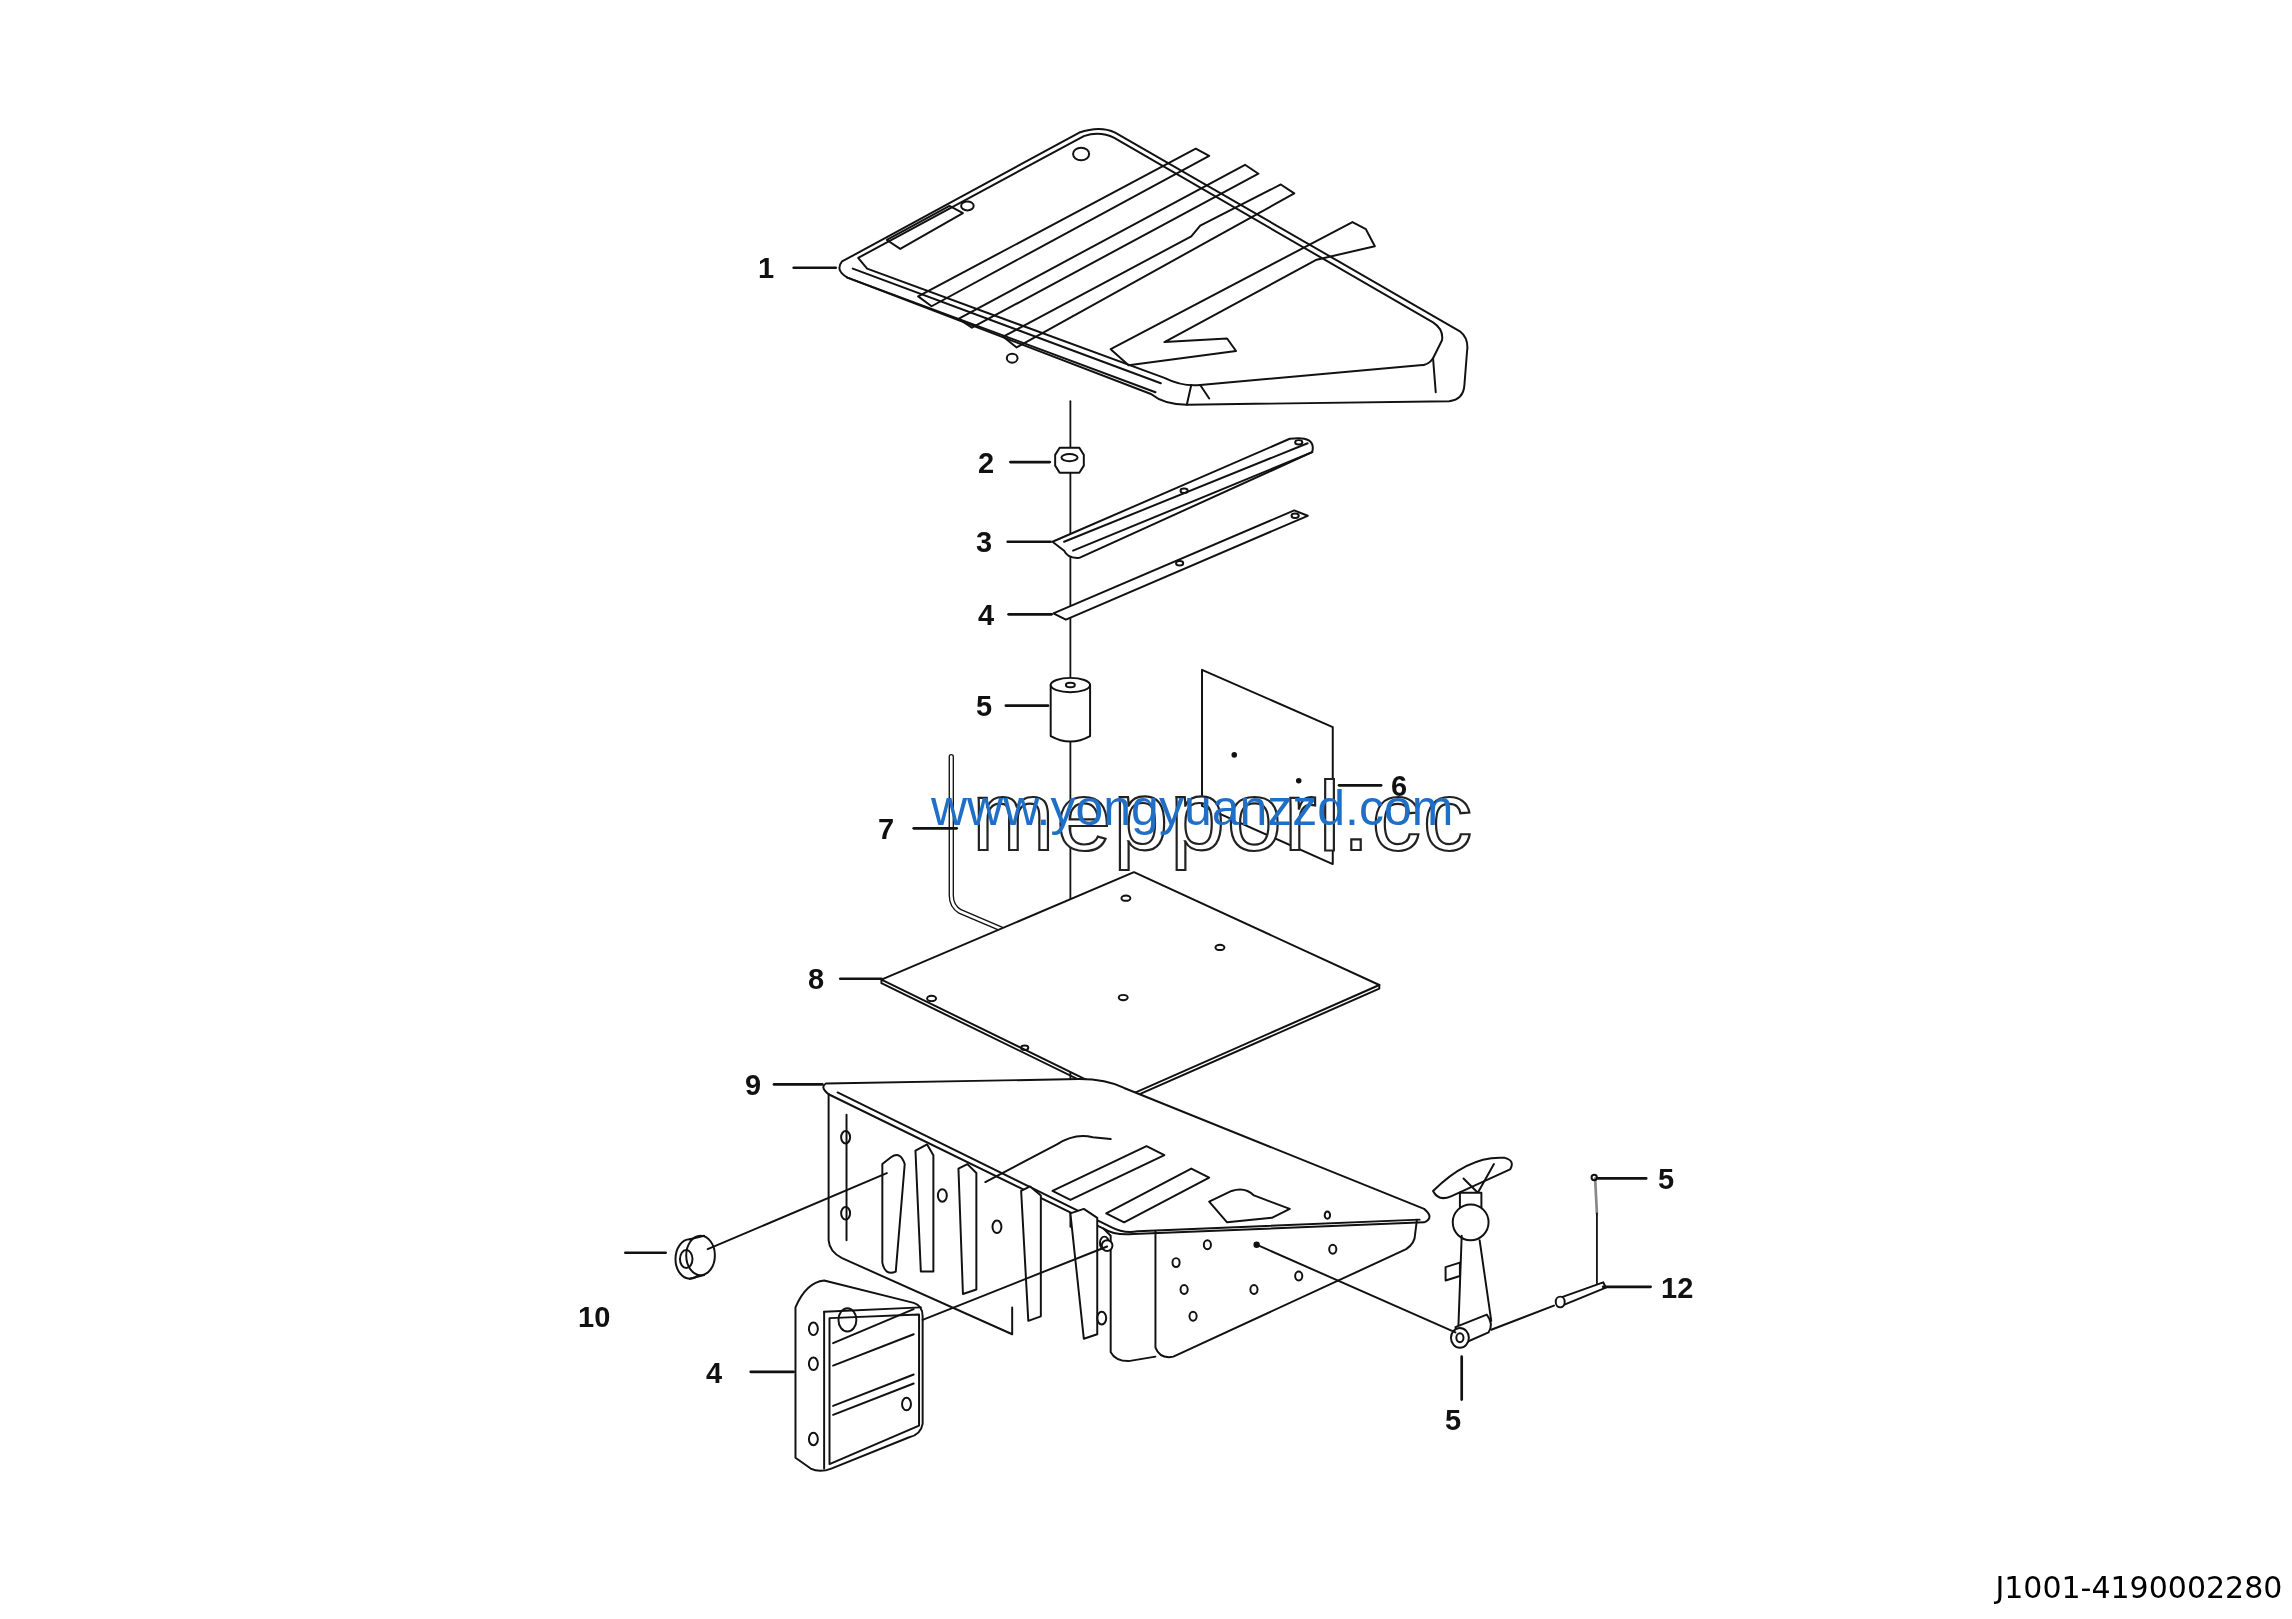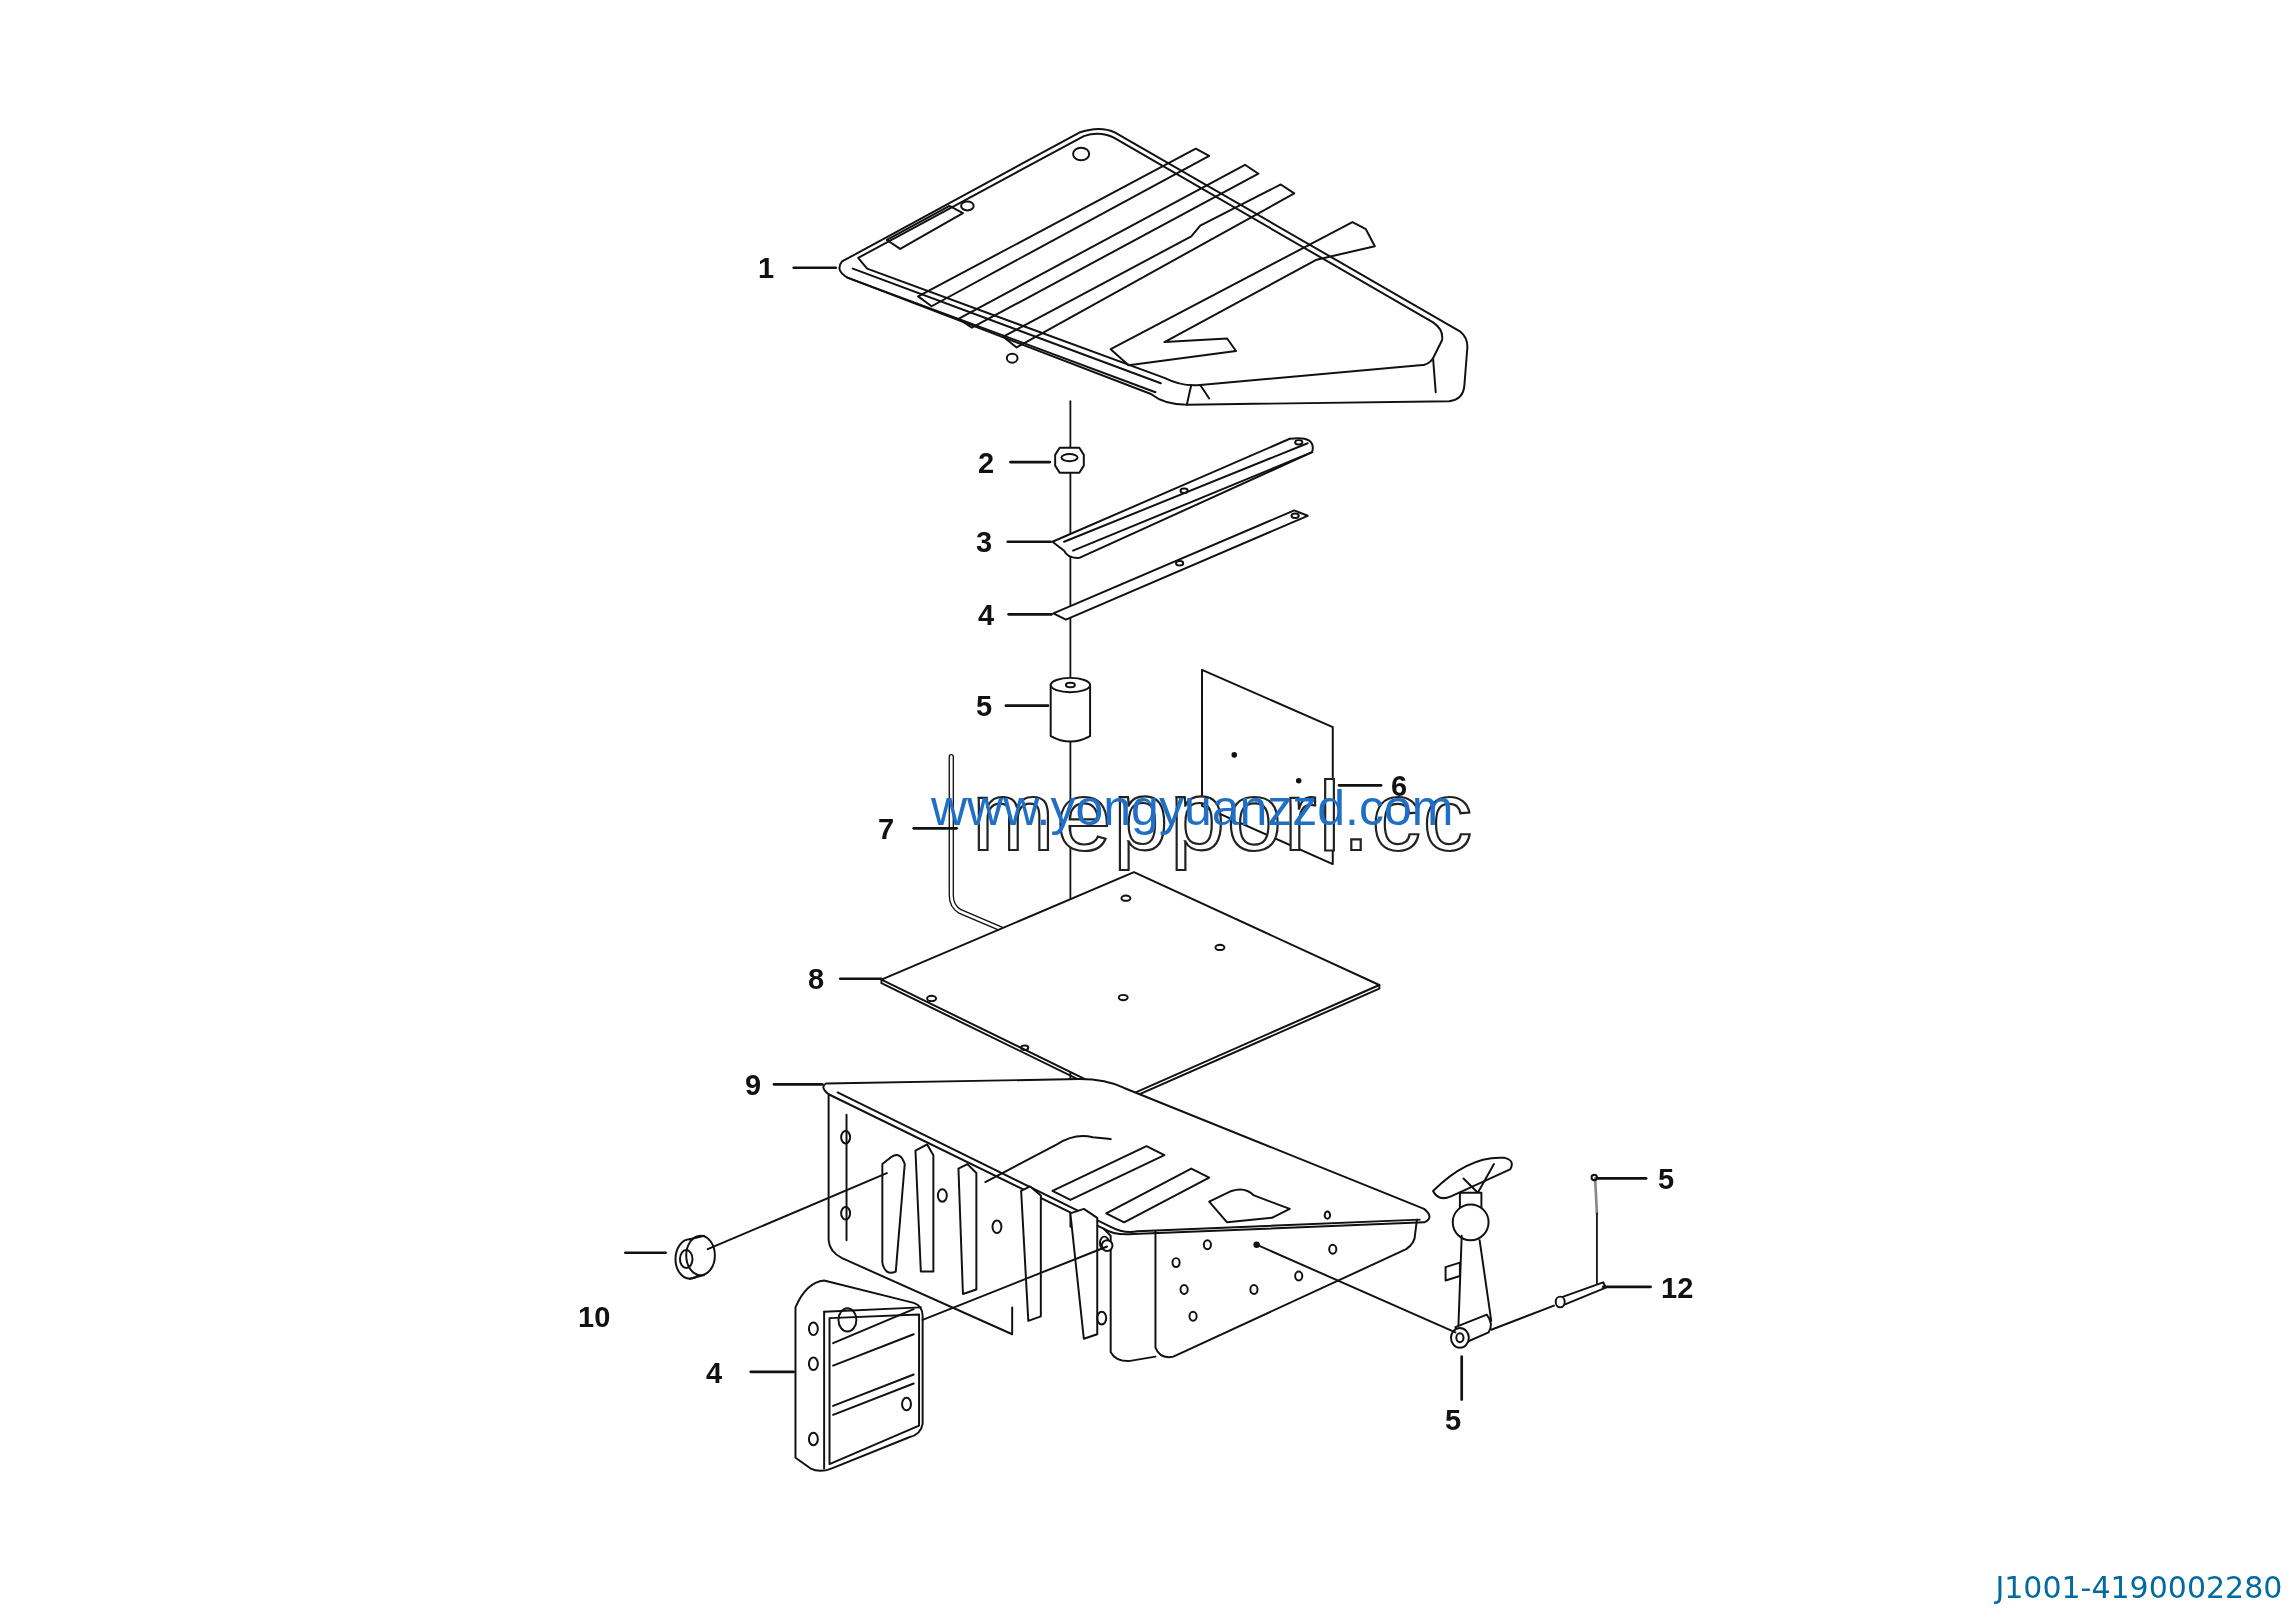--- a/index.html
+++ b/index.html
@@ -7,21 +7,21 @@
          font-family: "Liberation Sans", sans-serif; }
   #diagram { position: absolute; left: 0; top: 0; width: 2293px; height: 1619px; }
   .callout { position: absolute; font-family: "Liberation Sans", sans-serif;
              font-weight: bold; font-size: 29px; color: #111; line-height: 1; }
   .wm-outline { position: absolute; left: 972px; top: 766px; font-size: 99px;
                 font-family: Liberation Sans, sans-serif; color: #ffffff;
                 -webkit-text-stroke: 2.2px #222; letter-spacing: 1.8px; line-height: 1; }
   .wm-blue { position: absolute; left: 931px; top: 783px; font-size: 50px;
              font-family: "Liberation Sans", sans-serif; line-height: 1; }
   .drawing-no { position: absolute; right: 10.7px; bottom: 16px; font-size: 30px;
-                font-family: "DejaVu Sans", sans-serif; color: #0369a1; line-height: 1; text-align: right; }
+                font-family: "DejaVu Sans", sans-serif; color: #000000; line-height: 1; text-align: right; }
 </style>
 </head>
 <body>
 
 <svg id="diagram" viewBox="0 0 2560 1808" xmlns="http://www.w3.org/2000/svg" fill="none" stroke="#111" stroke-width="2.2" stroke-linejoin="round" stroke-linecap="round">
 
   <g>
 
     <path d="M940 292 L1205 148 Q1228 140 1245 148 L1630 370 Q1640 378 1638 392 L1635 430 Q1634 446 1618 448 L1325 452 Q1300 452 1285 440 L946 310 Q932 302 940 292 Z" fill="#fff"></path>
 

